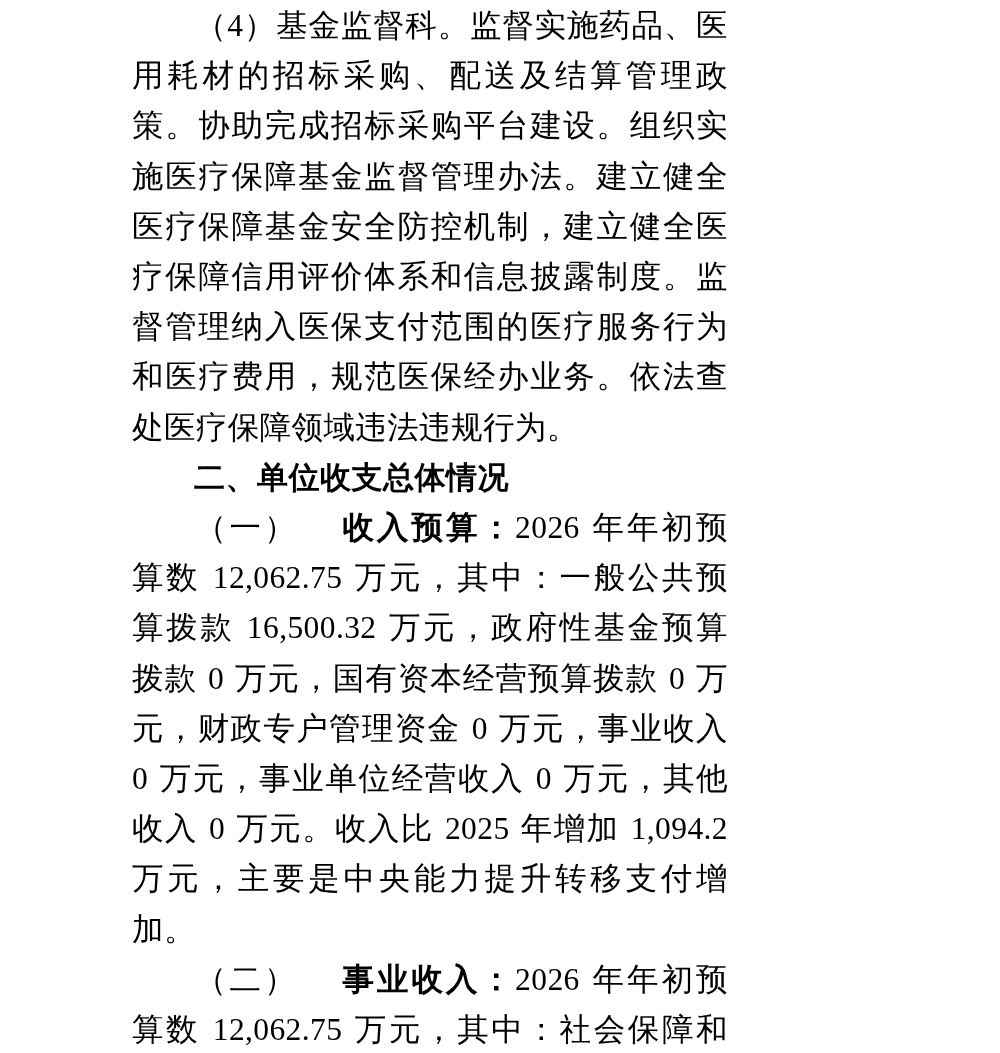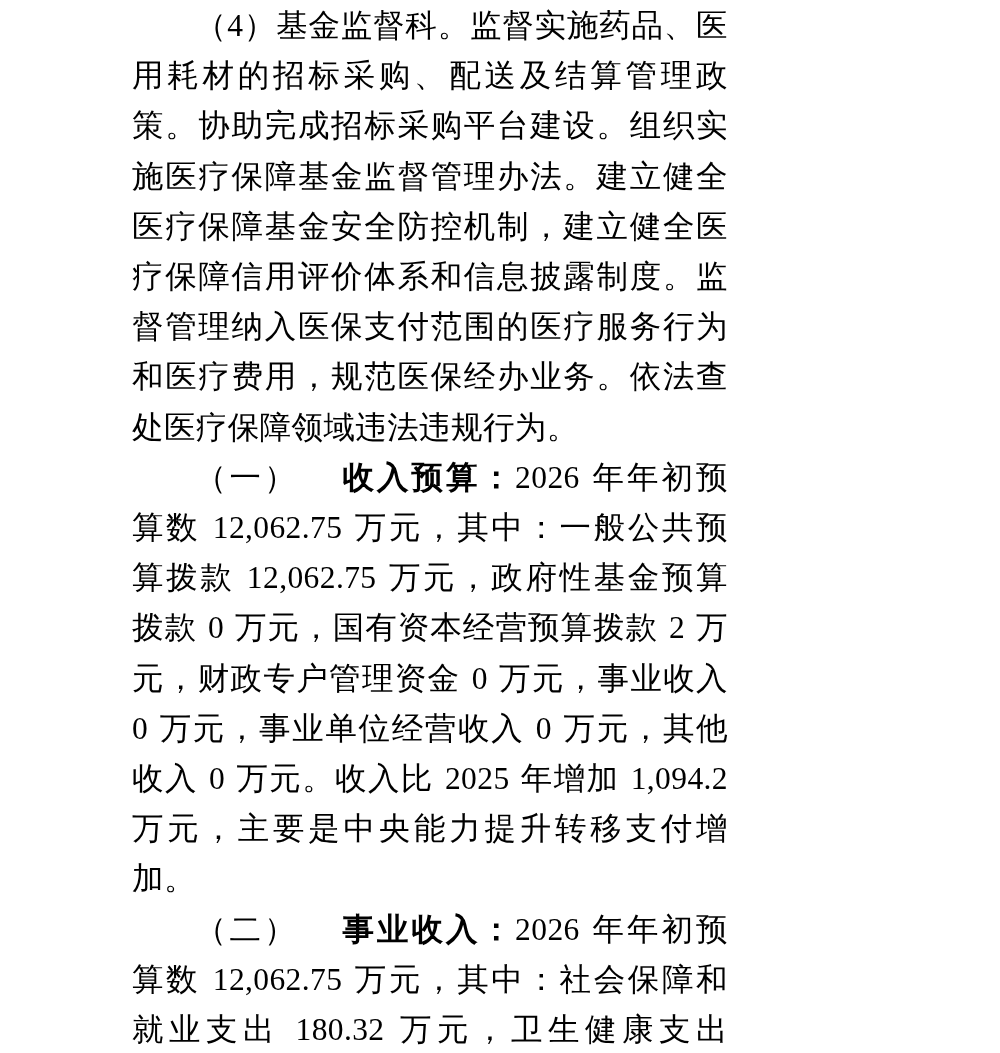--- a/index.html
+++ b/index.html
@@ -45,17 +45,18 @@
     font-weight: 700;
     padding-left: 44px;
   }
 </style>
 </head>
 <body>
 
 <div class="page">
   <div id="doc">
       <p class="para"><span class="">（4）基金监督科。监督实施药品、医用耗材的招标采购、配送及结算管理政策。协助完成招标采购平台建设。组织实施医疗保障基金监督管理办法。建立健全医疗保障基金安全防控机制，建立健全医疗保障信用评价体系和信息披露制度。监督管理纳入医保支付范围的医疗服务行为和医疗费用，规范医保经办业务。依法查处医疗保障领域违法违规行为。</span></p>
-      <p class="para"><span class="">（一）</span><span class="seg-bold">收入预算：</span><span class="">2026 年年初预算数 12,062.75 万元，其中：一般公共预算拨款 12,062.75 万元，政府性基金预算拨款 0 万元，国有资本经营预算拨款 2 万元，财政专户管理资金 0 万元，事业收入 0 万元，事业单位经营收入 0 万元，其他收入 0 万元。收入比 2025 年增加 1,094.2 万元，主要是中央能力提升转移支付增加。</span></p>
+      <p class="heading"><span class="">二、单位收支总体情况</span></p>
+      <p class="para"><span class="">（一）</span><span class="seg-bold">收入预算：</span><span class="">2026 年年初预算数 12,062.75 万元，其中：一般公共预算拨款 16,500.32 万元，政府性基金预算拨款 0 万元，国有资本经营预算拨款 0 万元，财政专户管理资金 0 万元，事业收入 0 万元，事业单位经营收入 0 万元，其他收入 0 万元。收入比 2025 年增加 1,094.2 万元，主要是中央能力提升转移支付增加。</span></p>
       <p class="para"><span class="">（二）</span><span class="seg-bold">事业收入：</span><span class="">2026 年年初预算数 12,062.75 万元，其中：社会保障和就业支出 180.32 万元，卫生健康支出 11,865.38 万元，住房保障支出 17.06 万元。支出预算比 2025 年增加 1,094.2 万元，主要是基本支出增加 18.53 万元，项目支出增加 1,075.68 万元。</span></p>
       <p class="heading"><span class="">三、规范医保经办业务</span></p>
     </div>
 </div>
 
 </body></html>

